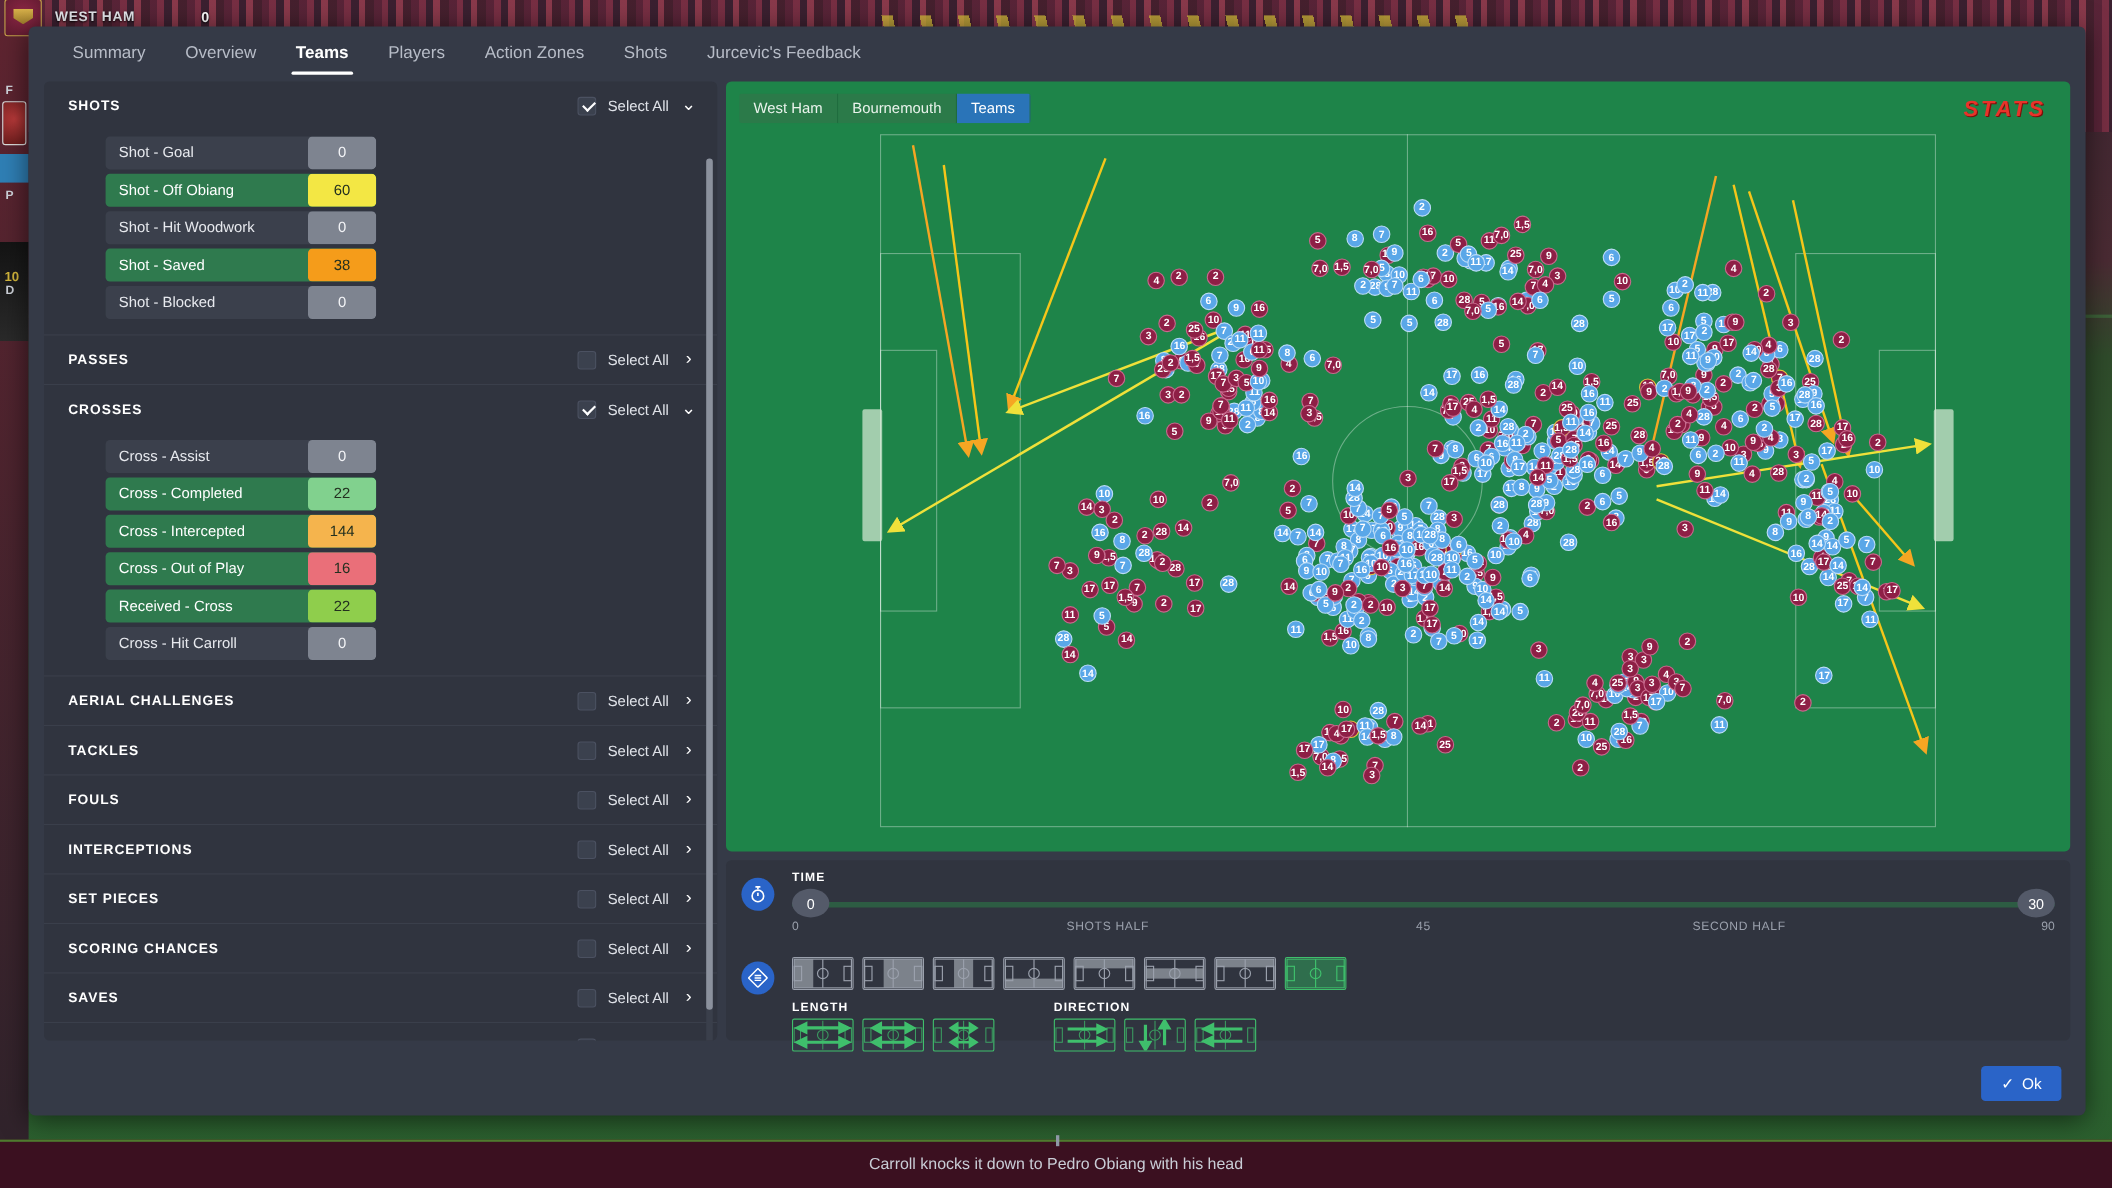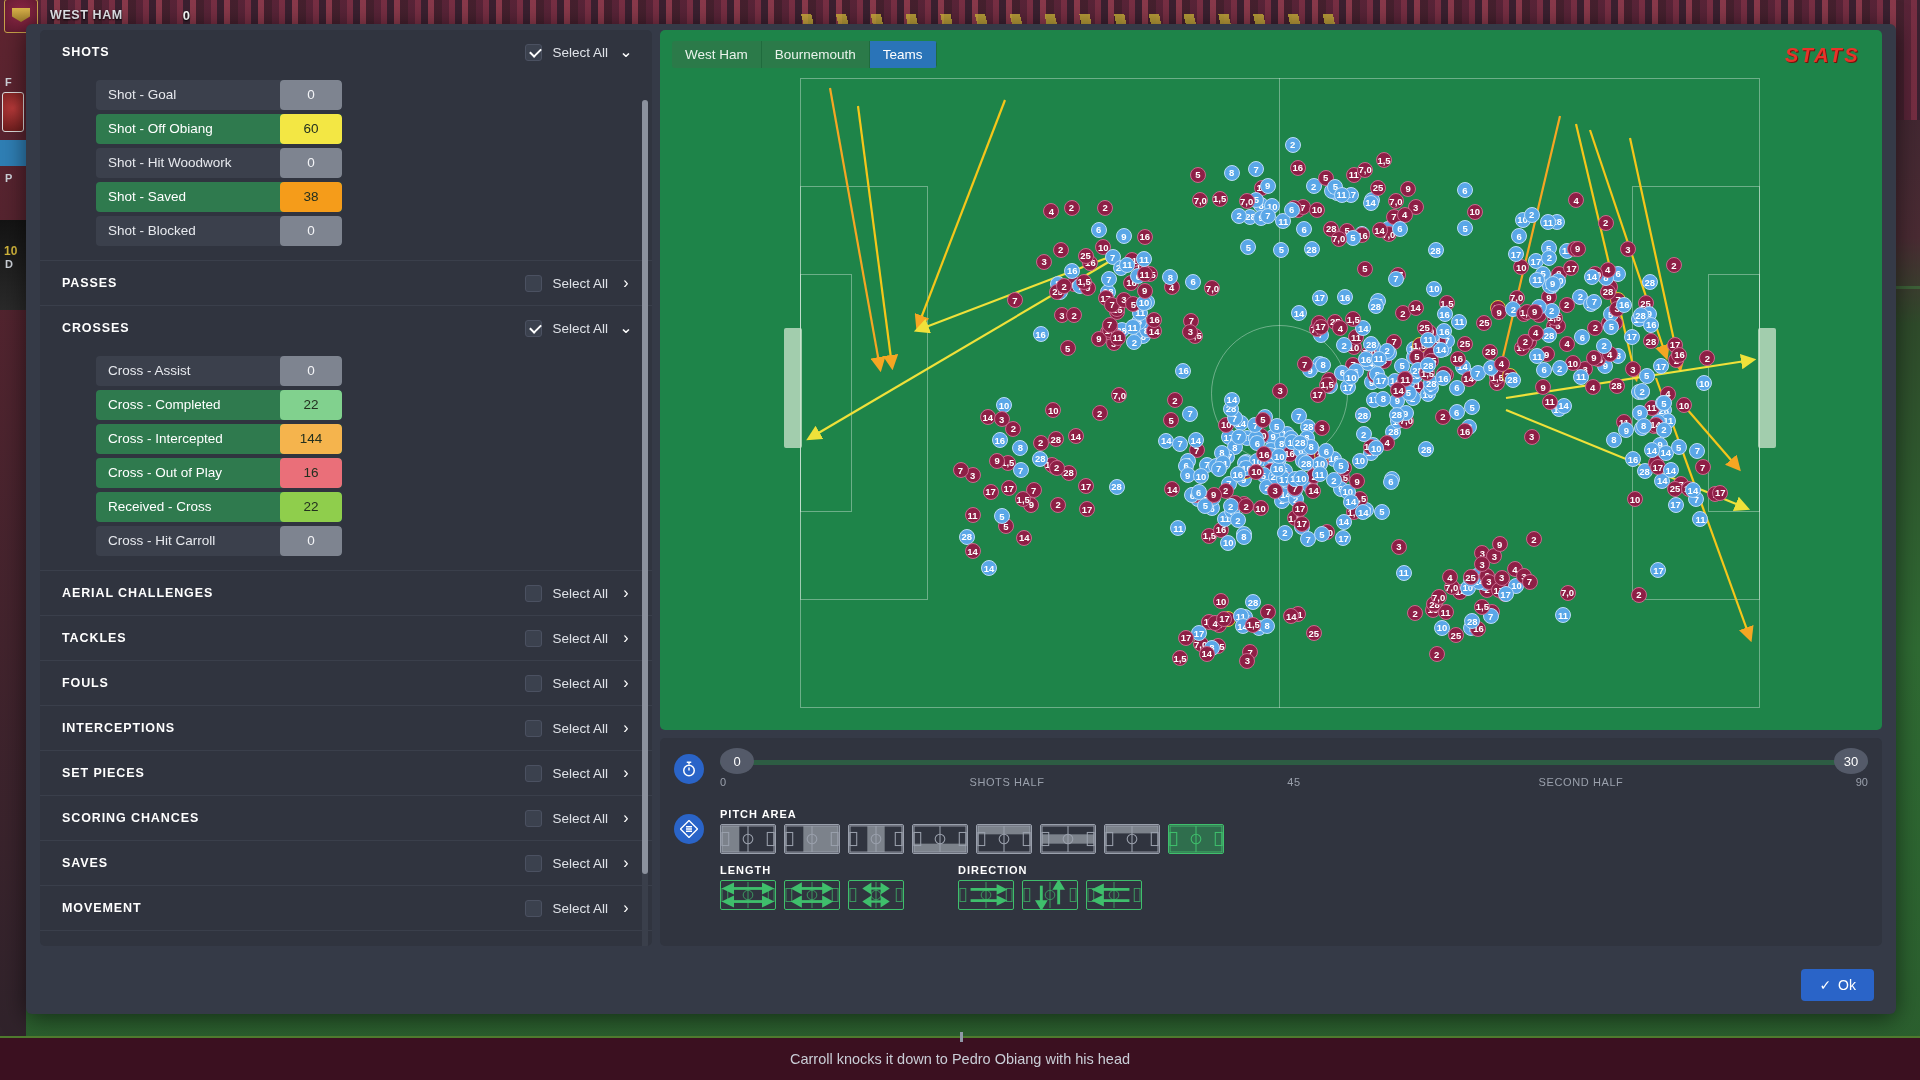--- a/index.html
+++ b/index.html
@@ -151,20 +151,29 @@
   <div class="b2"></div>
   <div class="b3"></div>
   <div class="b4"></div>
   <div class="txtF">F</div>
   <div class="txtP">P</div>
   <div class="txtD">D</div>
 </div>
 
 <div class="modal">
 
+  <div class="tabs" id="tabbar">
+      <div class="tab">Summary</div>
+      <div class="tab">Overview</div>
+      <div class="tab active">Teams</div>
+      <div class="tab">Players</div>
+      <div class="tab">Action Zones</div>
+      <div class="tab">Shots</div>
+      <div class="tab">Jurcevic's Feedback</div>
+    </div>
 
   <div class="body">
 
     <div class="sidebar">
       <div class="side-scroll" id="sections">
           <div class="sec">
             <div class="sec-head">
               <div class="sec-title">SHOTS</div>
               <div class="sel-wrap">
                 <div class="cbox on"></div>
@@ -1045,20 +1054,21 @@
         <div class="ctl-row">
           <div class="cicon">
             <svg viewBox="0 0 24 24" fill="none" stroke="#fff" stroke-width="2">
               <circle cx="12" cy="14" r="7"></circle>
                 <path d="M12 14v-4"></path>
                 <path d="M9 3h6"></path>
                 <path d="M12 3v3"></path>
             </svg>
           </div>
           <div class="ctl-main">
+            <div class="ctl-lbl">TIME</div>
             <div class="slider">
               <div class="strack"></div>
               <div class="shandle" style="left:0">0</div>
               <div class="shandle" style="right:0">30</div>
             </div>
             <div class="sticks" id="timeticks">
                 <span style="left: 0px;">0</span>
                 <span class="c" style="left: 25%;">SHOTS HALF</span>
                 <span class="c" style="left: 50%;">45</span>
                 <span class="c" style="left: 75%;">SECOND HALF</span>
@@ -1068,21 +1078,20 @@
         </div>
 
         <div class="ctl-row" style="margin-top:14px">
           <div class="cicon">
             <svg viewBox="0 0 24 24" fill="none" stroke="#fff" stroke-width="1.8">
               <rect x="4" y="4" width="16" height="16" transform="rotate(45 12 12)"></rect>
               <path d="M8 12h8M8 9h8M8 15h8"></path>
             </svg>
           </div>
           <div class="ctl-main">
-            <div class="ctl-lbl">PITCH AREA</div>
             <div class="pitch-icons" id="pitchareas">
                 <div class="pic" style="color: rgb(154, 160, 172);">
                   <svg viewBox="0 0 56 30" preserveAspectRatio="none">
                     <rect x="1" y="1" width="18" height="28" fill="#8a9099" opacity=".85"></rect>
                     <g fill="none" stroke="currentColor" stroke-width="1.1">
                       <rect x="1" y="1" width="54" height="28"></rect>
                       <line x1="28" y1="1" x2="28" y2="29"></line>
                       <circle cx="28" cy="15" r="5"></circle>
                       <rect x="1" y="8" width="7" height="14"></rect>
                       <rect x="48" y="8" width="7" height="14"></rect>

